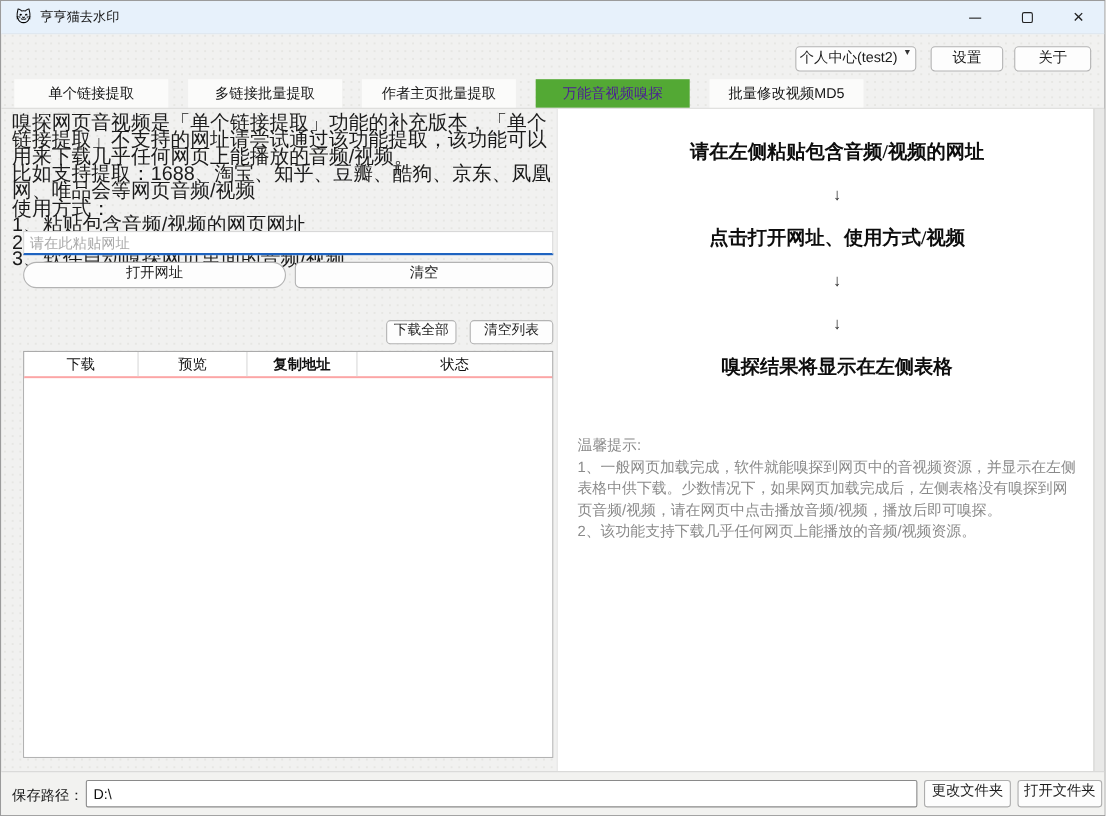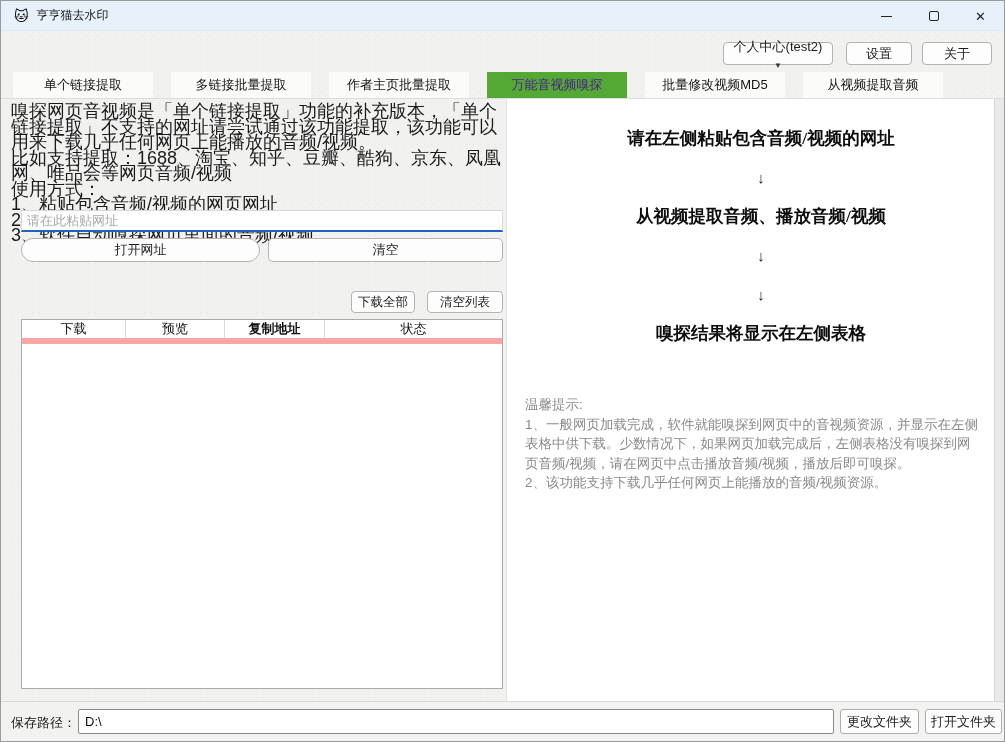--- a/index.html
+++ b/index.html
@@ -28,23 +28,22 @@
   .wc {
     width:47px; height:30px; display:flex; align-items:center; justify-content:center;
     font-size:13px; color:#222; cursor:default;
   }
   .wc.min span { display:block; width:11px; height:1px; background:#222; }
   .wc.max span { display:block; width:10px; height:10px; border:1px solid #222; border-radius:2px; }
   .wc.close { font-size:13px; }
   
   .btn {
     background:#fdfdfd; border:1px solid #b3b3b3; border-radius:4px;
-    font-size:13px; color:#1c1c1c; display:flex; align-items:center; justify-content:center;
+    font-size:13px; color:#1c1c1c; display:flex; align-items:flex-start; justify-content:center;
     cursor:default;
-    flex-direction:column;
   }
   .account-btn { position:absolute; left:722px; top:41px; width:110px; height:23px; gap:5px; }
   .account-arrow { font-size:8px; color:#333; }
   .settings-btn { position:absolute; left:845px; top:41px; width:66px; height:23px; }
   .about-btn { position:absolute; left:921px; top:41px; width:70px; height:23px; }
   
   .tabbar { position:absolute; left:12px; top:71px; display:flex; gap:18px; }
   .tab {
     width:140px; height:26px; line-height:26px; text-align:center;
     font-size:13px; background:#fbfbfa; color:#141414; cursor:default;
@@ -66,21 +65,21 @@
   .url-input::placeholder { color:#a9a9a9; }
   .open-url-btn { position:absolute; left:20px; top:139px; width:239px; height:24px; border-radius:12px; }
   .clear-btn    { position:absolute; left:267px; top:139px; width:235px; height:24px; border-radius:5px; }
   .found-text { position:absolute; left:20px; top:197px; font-size:13px; color:#008000;margin-top:40px; }
   .dl-all-btn     { position:absolute; left:350px; top:192px; width:64px; height:22px; font-size:12.5px; }
   .clear-list-btn { position:absolute; left:426px; top:192px; width:76px; height:22px; font-size:12.5px; }
   .sniff-table {
     position:absolute; left:20px; top:220px; width:482px; height:370px;
     background:#ffffff; border:1px solid #ababab;
   }
-  .sniff-table .thead { display:flex; height:24px; border-bottom:6px solid #fca5a5; }
+  .sniff-table .thead { display:flex; height:24px; border-bottom:2px solid #fca5a5; }
   .sniff-table .th {
     font-size:13px; color:#111; display:flex; align-items:center; justify-content:center;
     border-right:1px solid #d9d9d9;
   }
   .sniff-table .th:nth-child(1){ width:104px; }
   .sniff-table .th:nth-child(2){ width:99px; }
   .sniff-table .th:nth-child(3){ width:100px;font-weight:bold; }
   .sniff-table .th:nth-child(4){ flex:1; border-right:none; }
   .sniff-table .tbody { width:100%; height:344px; background:#fff; }
   
@@ -143,21 +142,20 @@
   </div>
   <div class="btn settings-btn">设置</div>
   <div class="btn about-btn">关于</div>
 
   <div class="tabbar">
     <div class="tab">单个链接提取</div>
     <div class="tab">多链接批量提取</div>
     <div class="tab">作者主页批量提取</div>
     <div class="tab active">万能音视频嗅探</div>
     <div class="tab">批量修改视频MD5</div>
-    <div class="tab">从视频提取音频</div>
   </div>
   <div class="content-sep"></div>
 
   <div class="left-panel">
     <div class="intro">嗅探网页音视频是「单个链接提取」功能的补充版本，「单个链接提取」不支持的网址请尝试通过该功能提取，该功能可以用来下载几乎任何网页上能播放的音频/视频。
 比如支持提取：1688、淘宝、知乎、豆瓣、酷狗、京东、凤凰网、唯品会等网页音频/视频
 使用方式：
 1、粘贴包含音频/视频的网页网址
 2、点击打开网址、播放音频/视频
 3、软件自动嗅探网页里面的音频/视频</div>
@@ -175,21 +173,21 @@
         <div class="th">状态</div>
       </div>
       <div class="tbody"></div>
     </div>
   </div>
 
   <div class="right-panel">
     <div class="steps">
       <div class="step">请在左侧粘贴包含音频/视频的网址</div>
       <div class="arrow">↓</div>
-      <div class="step">从视频提取音频、播放音频/视频</div>
+      <div class="step">点击打开网址、使用方式/视频</div>
       <div class="arrow">↓</div>
       <div class="arrow">↓</div>
       <div class="step">嗅探结果将显示在左侧表格</div>
     </div>
     <div class="tips">温馨提示:
 1、一般网页加载完成，软件就能嗅探到网页中的音视频资源，并显示在左侧表格中供下载。少数情况下，如果网页加载完成后，左侧表格没有嗅探到网页音频/视频，请在网页中点击播放音频/视频，播放后即可嗅探。
 2、该功能支持下载几乎任何网页上能播放的音频/视频资源。</div>
   </div>
   <div class="right-strip"></div>
 

